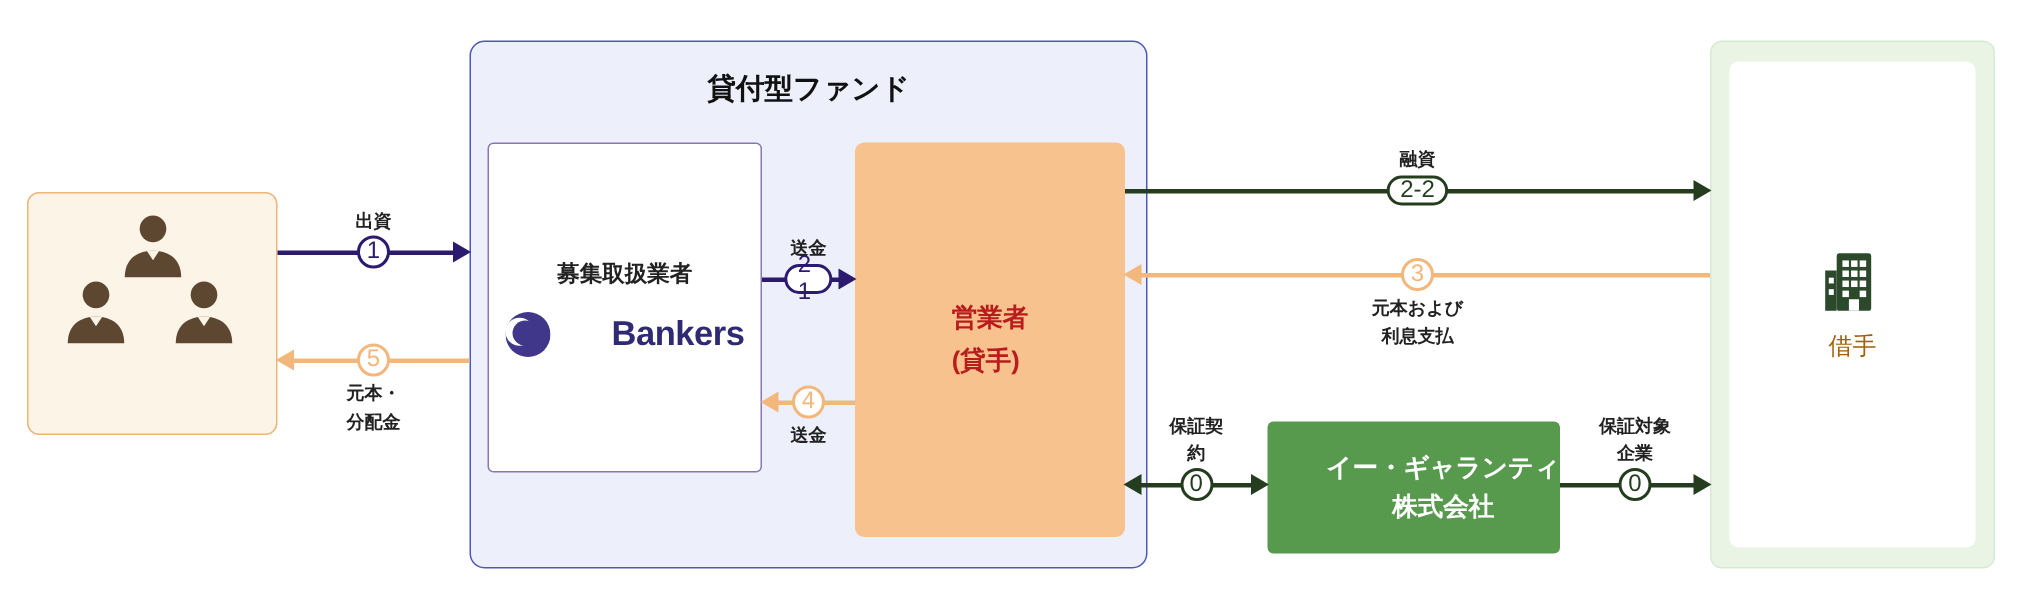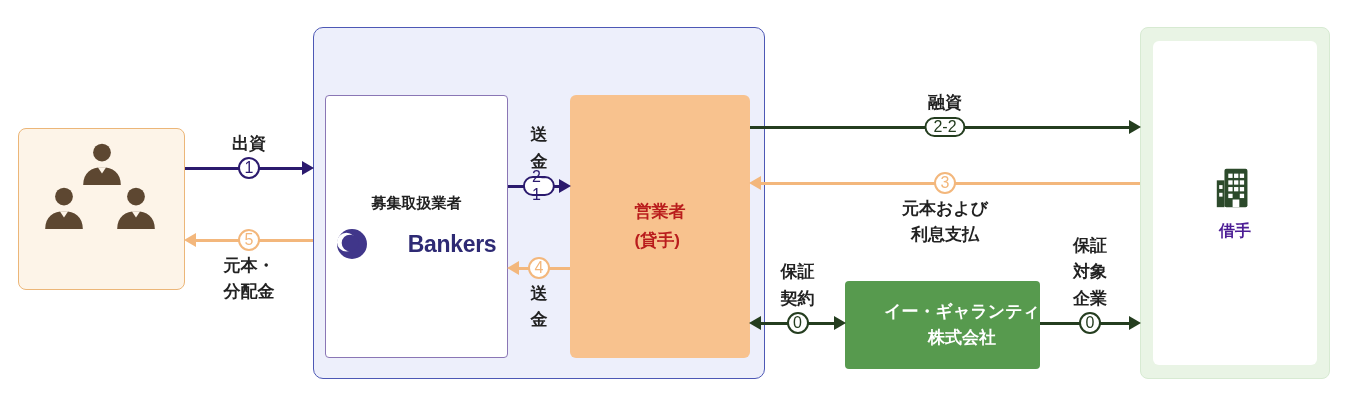--- a/index.html
+++ b/index.html
@@ -9,29 +9,29 @@
   
   .box{position:absolute;box-sizing:border-box;}
   .investors{left:18px;top:128px;width:167px;height:162px;background:var(--investor_bg,#fdf4e8);
     border:1px solid var(--investor_border,#ecb678);border-radius:8px;}
   .person{position:absolute;width:46px;height:44px;}
   .person-1{left:60px;top:12px;}
   .person-2{left:22px;top:56px;}
   .person-3{left:94px;top:56px;}
   .pfill{fill:var(--person_brown,#5d4731);}
   .pwhite{fill:var(--investor_bg,#fdf4e8);}
-  .node-label{font-weight:bold;color:#4c1d95;font-size:15px;}
+  .node-label{font-weight:normal;color:#a16207;font-size:15px;}
   .investors-label{position:absolute;bottom:14px;left:0;width:100%;text-align:center;}
 
   .fund{left:313px;top:27px;width:452px;height:352px;background:var(--fund_bg,#edeffb);
     border:1.5px solid var(--fund_border,#4d58b5);border-radius:10px;}
   .fund-title{position:absolute;top:18px;left:0;width:100%;text-align:center;
     font-size:19px;font-weight:bold;color:#111;}
 
-  .distributor{left:11px;top:67px;width:183px;height:263px;background:#fff;
+  .distributor{left:11px;top:67px;width:183px;height:220px;background:#fff;
     border:1px solid var(--distributor_border,#8a76b5);border-radius:4px;
     display:flex;flex-direction:column;align-items:center;justify-content:center;gap:16px;}
   .dist-label{font-size:15px;font-weight:bold;color:#222;}
   .brand{display:flex;align-items:center;gap:7px;}
   .brand-logo{width:30px;height:30px;}
   .brand-logo .c1{fill:var(--logo_purple,#40368a);}
   .brand-logo .c2{fill:#ffffff;}
   .brand-logo .c3{fill:var(--logo_purple,#40368a);}
   .brand-text{font-size:23px;font-weight:bold;color:var(--brand_purple,#2e2a74);letter-spacing:-0.3px;margin-left:34px;}
 
@@ -61,21 +61,21 @@
   .green{color:var(--arrow_green,#243d1f);}
   .shaft{position:absolute;top:-1.5px;height:3px;background:currentColor;display:block;}
   .dir-right .shaft{left:0;right:9px;}
   .dir-left .shaft{left:9px;right:0;}
   .dir-both .shaft{left:9px;right:9px;}
   .head{position:absolute;top:-7px;width:0;height:0;display:block;
     border-top:7px solid transparent;border-bottom:7px solid transparent;}
   .hr{right:-1px;border-left:12px solid currentColor;}
   .hl{left:-1px;border-right:12px solid currentColor;}
   .alabel{position:absolute;left:50%;transform:translateX(-50%);white-space:pre-line;
-    text-align:center;font-size:17px;font-weight:600;color:#222;line-height:1.55;}
+    text-align:center;font-size:12px;font-weight:600;color:#222;line-height:1.55;}
   .alabel.above{bottom:11px;}
   .alabel.below{top:13px;}
   .badge{position:absolute;left:50%;top:0;transform:translate(-50%,-50%);background:#fff;
     border:2px solid currentColor;display:flex;align-items:center;justify-content:center;
     font-weight:normal;font-size:16px;box-sizing:border-box;z-index:6;}
   .badge.circle{width:22px;height:22px;border-radius:50%;}
   .badge.pill{height:20px;padding:0 7px;border-radius:10px;}
 </style>
 </head>
 <body>
@@ -94,20 +94,21 @@
       <path d="M18 25 L22 31 L26 25 Z" class="pwhite"></path>
     </svg>
     <svg class="person person-3" viewBox="0 0 44 42">
       <circle cx="22" cy="11" r="8.5" class="pfill"></circle>
       <path d="M4 42 C4 30 12 25 22 25 C32 25 40 30 40 42 Z" class="pfill"></path>
       <path d="M18 25 L22 31 L26 25 Z" class="pwhite"></path>
     </svg>
   </div>
 
   <div class="box fund">
+    <div class="fund-title">貸付型ファンド</div>
 
     <div class="box distributor">
       <div class="dist-label">募集取扱業者</div>
       <div class="brand">
         <svg class="brand-logo" viewBox="0 0 32 32">
           <circle class="c1" cx="16" cy="16" r="16"></circle>
           <circle class="c2" cx="10" cy="14" r="10"></circle>
           <circle class="c3" cx="14" cy="15" r="9"></circle>
         </svg>
         <span class="brand-text">Bankers</span>

